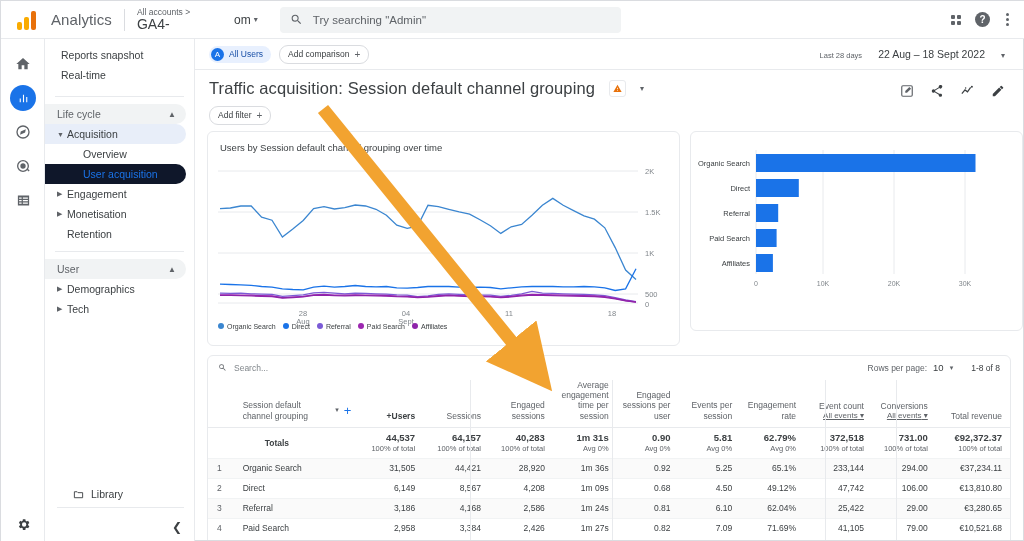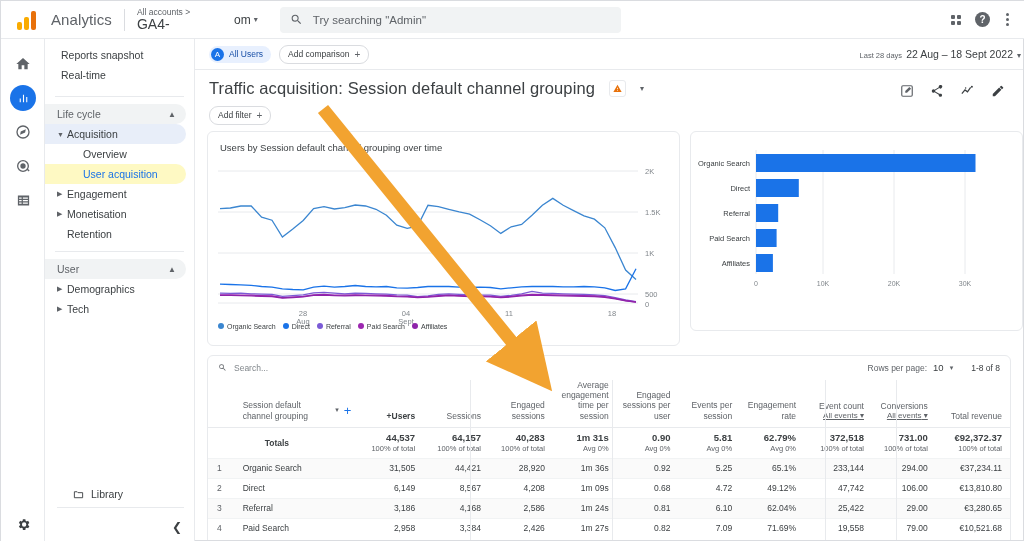--- a/index.html
+++ b/index.html
@@ -48,34 +48,34 @@
   .nav{position:absolute;left:44px;top:38px;width:150px;height:503px;background:#fff;border-right:1px solid #e8eaed;box-sizing:border-box;font-size:10.5px;color:#3c4043;}
   .nav-item{height:20px;display:flex;padding-left:16px;cursor:pointer;white-space:nowrap;}
   .nav-top{padding-top:10px;}
   .nav-divider{height:1px;background:#e8eaed;margin:7px 10px 7px 10px;}
   .nav-group{height:20px;display:flex;align-items:center;padding-left:12px;padding-right:10px;color:#5f6368;font-size:10.5px;background:#f1f3f4;border-radius:0 10px 10px 0;margin-right:8px;cursor:pointer;}
   .nav-group .chev{margin-left:auto;font-size:8px;}
   .nav-sub{height:20px;display:flex;align-items:center;padding-left:12px;padding-right:10px;margin-right:8px;border-radius:0 10px 10px 0;cursor:pointer;white-space:nowrap;}
   .nav-sub.sel{background:#e8eef9;}
   .nav-sub .arrow{width:10px;font-size:7px;color:#5f6368;flex:0 0 auto;}
   .nav-leaf{height:20px;display:flex;align-items:center;padding-left:38px;padding-right:10px;margin-right:8px;border-radius:0 10px 10px 0;cursor:pointer;white-space:nowrap;}
-  .nav-leaf.active{background:#fef9c3;color:#1a73e8;}
+  .nav-leaf.active{background:#0f172a;color:#1a73e8;}
   .nav-library{position:absolute;left:0;bottom:42px;width:150px;display:flex;align-items:center;padding-left:44px;box-sizing:border-box;font-size:10.5px;cursor:pointer;}
   .nav-library .folder{margin-left:-16px;margin-right:7px;}
   .nav-bottom-div{position:absolute;left:12px;right:10px;bottom:34px;height:1px;background:#e8eaed;}
   .nav-collapse{position:absolute;right:12px;bottom:8px;font-size:12px;color:#3c4043;cursor:pointer;}
 
   
   .content{position:absolute;left:194px;top:38px;right:0;bottom:0;background:#fff;overflow:hidden;}
   .audience-bar{height:30px;display:flex;align-items:center;padding-left:14px;}
   .chip{height:17px;border:1px solid #dadce0;border-radius:9px;display:inline-flex;align-items:center;padding:0 8px;font-size:8.5px;color:#3c4043;background:#fff;cursor:pointer;}
   .chip.users{border:none;background:#e8f0fe;color:#174ea6;padding-left:2px;}
   .chip.users .av{width:13px;height:13px;border-radius:50%;background:#1a73e8;color:#fff;font-size:8px;display:flex;align-items:center;justify-content:center;margin-right:5px;}
   .chip .plus{margin-left:5px;font-size:10px;color:#5f6368;}
-  .daterange{margin-left:auto;margin-right:2px;display:flex;align-items:baseline;gap:4px;}
+  .daterange{margin-left:auto;margin-right:18px;display:flex;align-items:baseline;gap:16px;}
   .daterange .lbl{font-size:7.5px;color:#5f6368;}
   .daterange .val{font-size:10.5px;color:#3c4043;}
   .daterange .cv{font-size:8px;color:#5f6368;}
   .title-sep{height:1px;background:#e8eaed;}
   .title-row{display:flex;align-items:flex-start;padding:9px 14px 0 14px;}
   .title-main{}
   h1{margin:0;font-size:16.5px;font-weight:400;color:#3c4043;display:flex;align-items:center;gap:14px;letter-spacing:.1px;}
   .warn-badge{width:15px;height:15px;border:1px solid #e8eaed;border-radius:3px;display:inline-flex;align-items:center;justify-content:center;}
   .t-caret{font-size:8px;color:#5f6368;}
   .addfilter{margin-top:6px;}
@@ -531,21 +531,21 @@
               <td>€37,234.11</td>
             </tr>
             <tr class="data">
               <td class="idx">2</td>
               <td class="dim">Direct</td>
               <td>6,149</td>
               <td>8,567</td>
               <td>4,208</td>
               <td>1m 09s</td>
               <td>0.68</td>
-              <td>4.72</td>
+              <td>4.50</td>
               <td>49.12%</td>
               <td>47,742</td>
               <td>106.00</td>
               <td>€13,810.80</td>
             </tr>
             <tr class="data alt">
               <td class="idx">3</td>
               <td class="dim">Referral</td>
               <td>3,186</td>
               <td>4,168</td>
@@ -561,21 +561,21 @@
             <tr class="data">
               <td class="idx">4</td>
               <td class="dim">Paid Search</td>
               <td>2,958</td>
               <td>3,384</td>
               <td>2,426</td>
               <td>1m 27s</td>
               <td>0.82</td>
               <td>7.09</td>
               <td>71.69%</td>
-              <td>19,558</td>
+              <td>41,105</td>
               <td>79.00</td>
               <td>€10,521.68</td>
             </tr>
           </tbody>
       </table>
     </div>
   </div>
 
   <svg class="arrow-ov" viewBox="0 0 1024 541">
     <defs>

